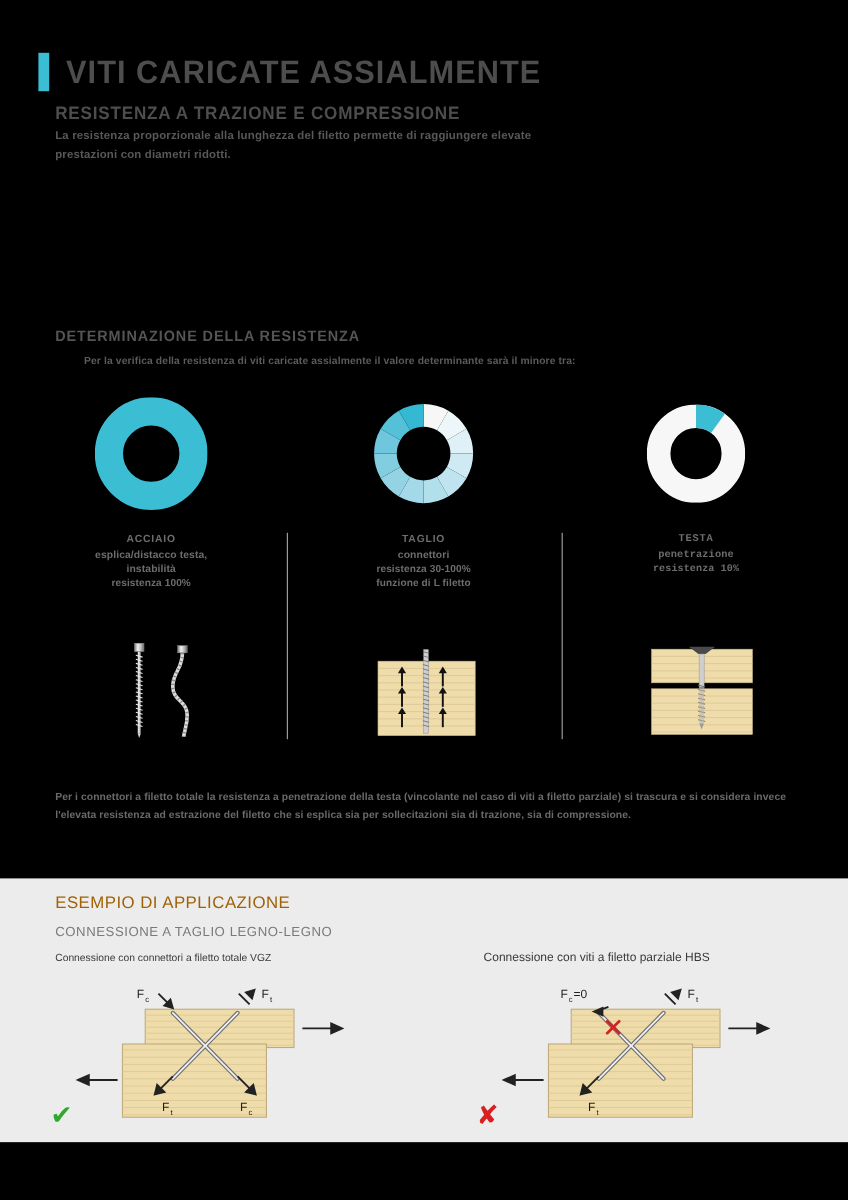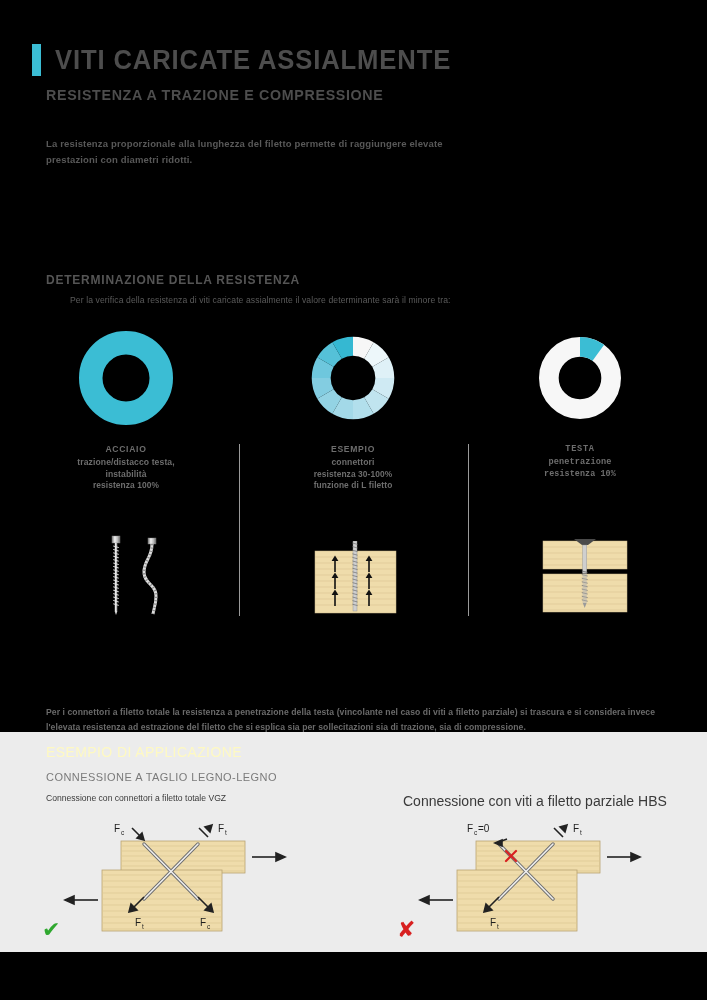--- a/index.html
+++ b/index.html
@@ -24,34 +24,34 @@
     color:#4d4d4d; line-height:1; white-space:nowrap;
     font-family:"Liberation Sans Narrow","Liberation Sans",sans-serif;
     transform:scaleX(0.95); transform-origin:left center;
   }
   .page-subtitle {
     position:absolute; left:46px; top:86px;
     font-size:15px; letter-spacing:0.7px; font-weight:700; color:#4d4d4d;
     transform:scaleX(0.95); transform-origin:left center;
   }
   .intro {
-    position:absolute; left:46px; top:136px; width:420px;
+    position:absolute; left:46px; top:106px; width:420px;
     font-size:9.5px; line-height:1.65; color:#585858; font-weight:600;
     letter-spacing:0.15px;
   }
 
   
   .sec-head {
     position:absolute; left:46px; top:273px;
     font-size:12.5px; letter-spacing:0.8px; font-weight:700; color:#555;
     transform:scaleX(0.96); transform-origin:left center;
   }
   .sec-sub {
     position:absolute; left:46px; top:295px;
-    font-size:8.6px; color:#5b5b5b; font-weight:400; letter-spacing:0.1px;padding-left:24px;
+    font-size:8.6px; color:#5b5b5b; font-weight:700; letter-spacing:0.1px;padding-left:24px;
   }
 
   
   .cols { position:absolute; left:0; top:328px; width:707px; height:300px;padding-left:32px; }
   .col { position:absolute; top:0; width:220px; text-align:center; }
   .col-0 { left:16px; }
   .col-1 { left:243px; }
   .col-2 { left:470px;font-family:Liberation Mono, monospace; }
 
   .donut-wrap { height:100px; display:flex; align-items:center; justify-content:center; }
@@ -77,39 +77,38 @@
   
   .diagram { position:absolute; }
   .dg-0 { left:74px; top:528px; width:120px; height:90px; }
   .dg-1 { left:313px; top:541px; width:85px; height:75px; }
   .dg-2 { left:541px; top:537px; width:88px; height:78px; }
 
   .note {
     position:absolute; left:46px; top:657px; width:616px;
     font-size:8.6px; line-height:1.72; color:#6a6a6a; font-weight:600;
     letter-spacing:0.08px;
-    margin-top:48px;
   }
 
   
   .light-area {
     position:absolute; left:0; top:732px; width:707px; height:220px;
     background:#ececec;
   }
   .ex-head {
     position:absolute; left:46px; top:744px;
-    font-size:14px; font-weight:400; letter-spacing:0.4px; color:#fef9c3;
+    font-size:14px; font-weight:400; letter-spacing:0.4px; color:#a16207;
     font-family:"Liberation Sans Narrow","Liberation Sans",sans-serif;
   }
   .ex-sub {
     position:absolute; left:46px; top:771px;
     font-size:11px; letter-spacing:0.45px; color:#7a7a7a; font-weight:400;
   }
   .ex-cap-l { position:absolute; left:46px; top:793px; font-size:8.6px; color:#3a3a3a; }
-  .ex-cap-r { position:absolute; left:403px; top:793px; font-size:14px; color:#3a3a3a; }
+  .ex-cap-r { position:absolute; left:403px; top:793px; font-size:10px; color:#3a3a3a; }
 
   .ex-fig { position:absolute; }
   .ex-fig-l { left:40px; top:815px; width:310px; height:130px; }
   .ex-fig-r { left:395px; top:815px; width:310px; height:130px; }
 
   
   .footer {
     position:absolute; left:0; top:952px; width:707px; height:48px; background:#000;
   }
 </style>
@@ -132,21 +131,21 @@
 
     <div class="cols">
 
       <div class="col col-0">
         <div class="donut-wrap">
           <svg class="donut" width="94" height="94" viewBox="0 0 100 100">
             <circle cx="50" cy="50" r="37.5" fill="none" stroke="#3bbdd4" stroke-width="25"></circle>
           </svg>
         </div>
         <div class="col-name">ACCIAIO</div>
-        <div class="col-desc" style="white-space:pre-line">trazione/distacco testa,
+        <div class="col-desc" style="white-space:pre-line">esplica/distacco testa,
 instabilità</div>
         <div class="col-res" style="white-space:pre-line">resistenza 100%</div>
       </div>
 
       <div class="col col-1">
         <div class="donut-wrap">
           <svg class="donut" width="86" height="86" viewBox="0 0 100 100">
             <g id="filetto-segments">
                 <path d="M 50 2 A 48 48 0 0 1 74 8.430780618346944 L 63 27.483339501604597 A 26 26 0 0 0 50 24 Z" fill="#f7f7f7"></path>
                 <path d="M 74 8.430780618346944 A 48 48 0 0 1 91.56921938165306 26.000000000000004 L 72.51666049839541 37 A 26 26 0 0 0 63 27.483339501604597 Z" fill="#edf7fa"></path>
@@ -156,21 +155,21 @@
                 <path d="M 74 91.56921938165306 A 48 48 0 0 1 49.99999999999998 98 L 49.99999999999999 76 A 26 26 0 0 0 63 72.51666049839541 Z" fill="#b2dfec"></path>
                 <path d="M 49.99999999999998 98 A 48 48 0 0 1 25.99999999999999 91.56921938165306 L 36.99999999999999 72.5166604983954 A 26 26 0 0 0 49.99999999999999 76 Z" fill="#a3d9e8"></path>
                 <path d="M 25.99999999999999 91.56921938165306 A 48 48 0 0 1 8.43078061834693 73.99999999999997 L 27.483339501604586 62.999999999999986 A 26 26 0 0 0 36.99999999999999 72.5166604983954 Z" fill="#93d3e4"></path>
                 <path d="M 8.43078061834693 73.99999999999997 A 48 48 0 0 1 2 49.999999999999964 L 24 49.99999999999998 A 26 26 0 0 0 27.483339501604586 62.999999999999986 Z" fill="#83cde1"></path>
                 <path d="M 2 49.999999999999964 A 48 48 0 0 1 8.430780618346944 25.999999999999993 L 27.483339501604597 37 A 26 26 0 0 0 24 49.99999999999998 Z" fill="#6ec7dd"></path>
                 <path d="M 8.430780618346944 25.999999999999993 A 48 48 0 0 1 26.000000000000018 8.430780618346937 L 37.000000000000014 27.48333950160459 A 26 26 0 0 0 27.483339501604597 37 Z" fill="#55c1d8"></path>
                 <path d="M 26.000000000000018 8.430780618346937 A 48 48 0 0 1 50.000000000000036 2 L 50.00000000000002 24 A 26 26 0 0 0 37.000000000000014 27.48333950160459 Z" fill="#35b8d2"></path>
               </g>
           </svg>
         </div>
-        <div class="col-name">ESEMPIO</div>
+        <div class="col-name">TAGLIO</div>
         <div class="col-desc" style="white-space:pre-line">connettori</div>
         <div class="col-res" style="white-space:pre-line">resistenza 30-100%
 funzione di L filetto</div>
       </div>
 
       <div class="col col-2">
         <div class="donut-wrap">
           <svg class="donut" width="82" height="82" viewBox="0 0 100 100">
             <circle cx="50" cy="50" r="38" fill="none" stroke="#f7f7f7" stroke-width="24"></circle>
             <circle id="testa-arc" cx="50" cy="50" r="38" fill="none" stroke="#3bbdd4" stroke-width="24" stroke-dasharray="23.876104167282428 238.76104167282426" transform="rotate(-90 50 50)"></circle>

